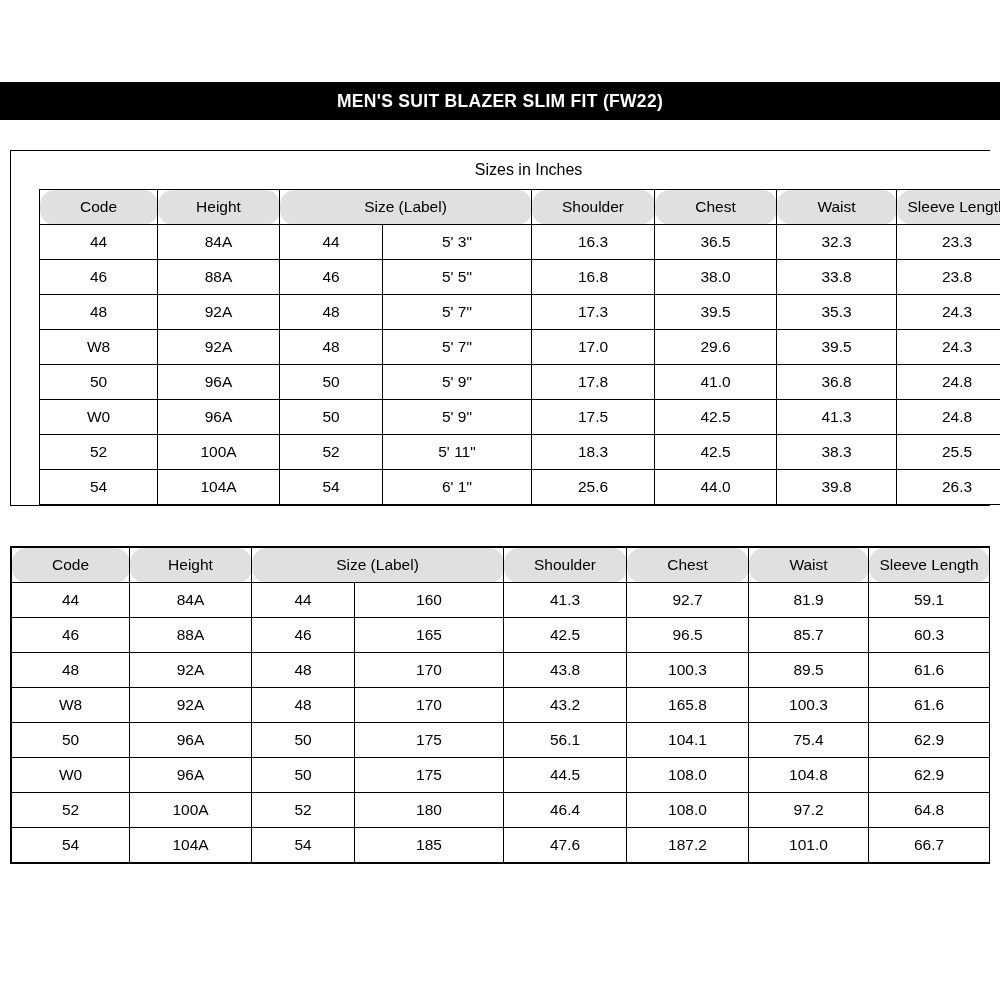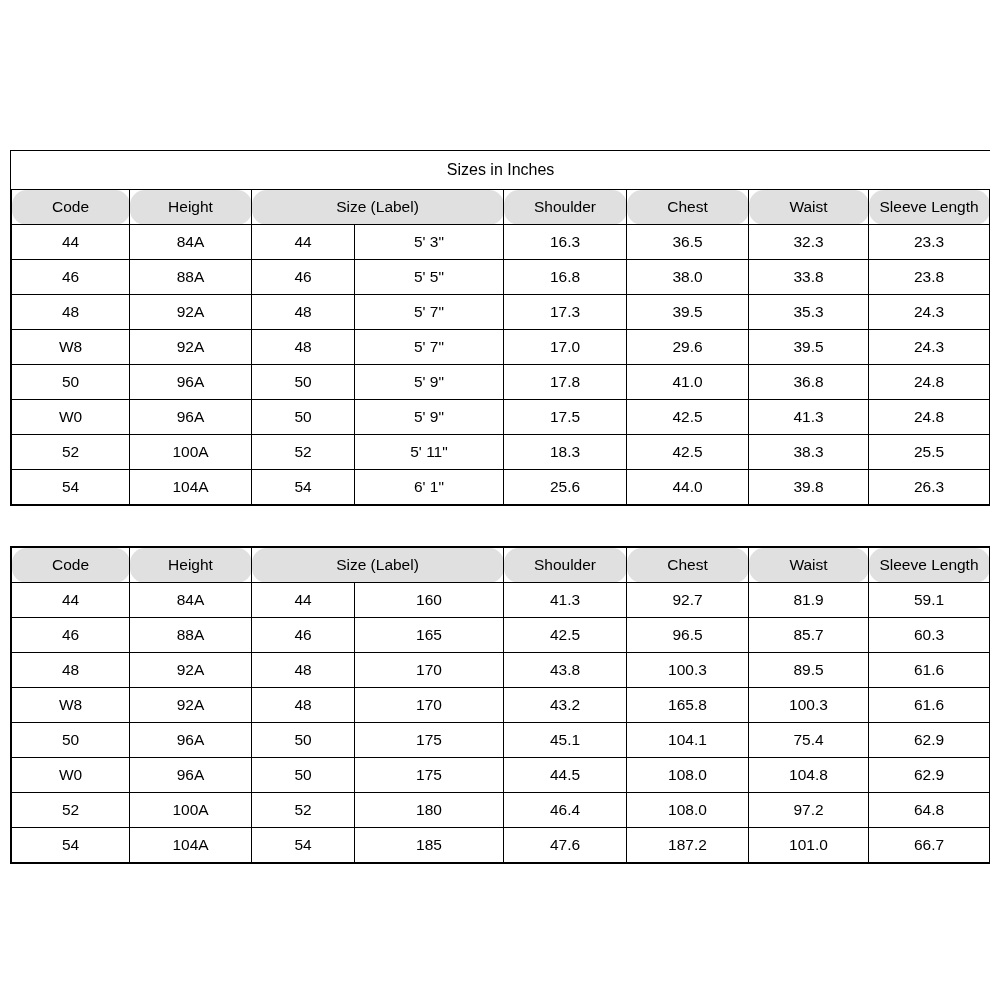--- a/index.html
+++ b/index.html
@@ -37,21 +37,21 @@
     letter-spacing: 0.3px;
   }
   .table-block {
     position: absolute;
     left: 10px;
     width: 980px;
     border: 1px solid #000000;
     box-sizing: border-box;
     background: #ffffff;
   }
-  .table-block.inches { top: 150px; }
+  .table-block.inches { top: 150px; padding-left: 28px; }
   .table-block.cm { top: 546px; }
 
   table {
     border-collapse: collapse;
     width: 100%;
     table-layout: fixed;
   }
   td, th {
     border: 1px solid #000000;
     text-align: center;
@@ -85,20 +85,23 @@
   col.c-shoulder { width: 123px; }
   col.c-chest  { width: 122px; }
   col.c-waist  { width: 120px; }
   col.c-sleeve { width: 121px; }
 </style>
 </head>
 <body>
 
 <div class="page">
 
+  <div class="title-bar">
+    <span>MEN'S SUIT BLAZER SLIM FIT (FW22)</span>
+  </div>
 
   <div class="table-block inches">
     <table>
       <colgroup>
         <col class="c-code">
           <col class="c-height">
           <col class="c-size-a">
           <col class="c-size-b">
         <col class="c-shoulder">
           <col class="c-chest">
@@ -262,21 +265,21 @@
           <td>43.2</td>
           <td>165.8</td>
           <td>100.3</td>
           <td>61.6</td>
         </tr>
         <tr class="data-row">
           <td>50</td>
           <td>96A</td>
           <td>50</td>
           <td>175</td>
-          <td>45.1</td>
+          <td>56.1</td>
           <td>104.1</td>
           <td>75.4</td>
           <td>62.9</td>
         </tr>
         <tr class="data-row">
           <td>W0</td>
           <td>96A</td>
           <td>50</td>
           <td>175</td>
           <td>44.5</td>

